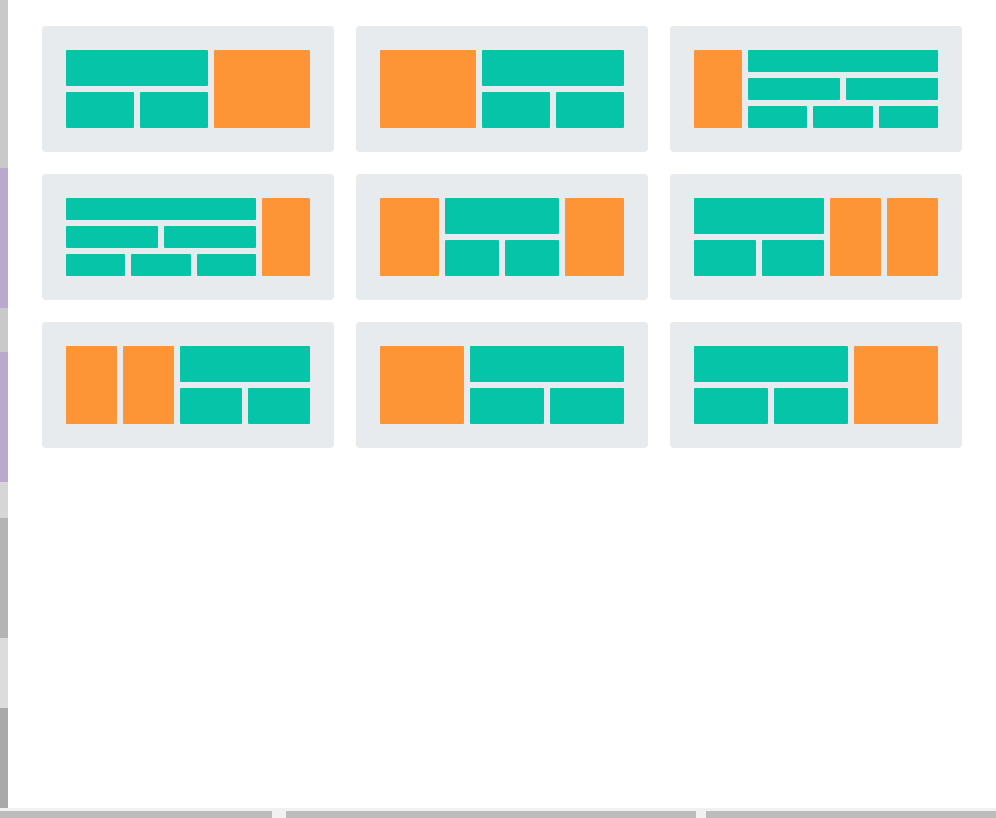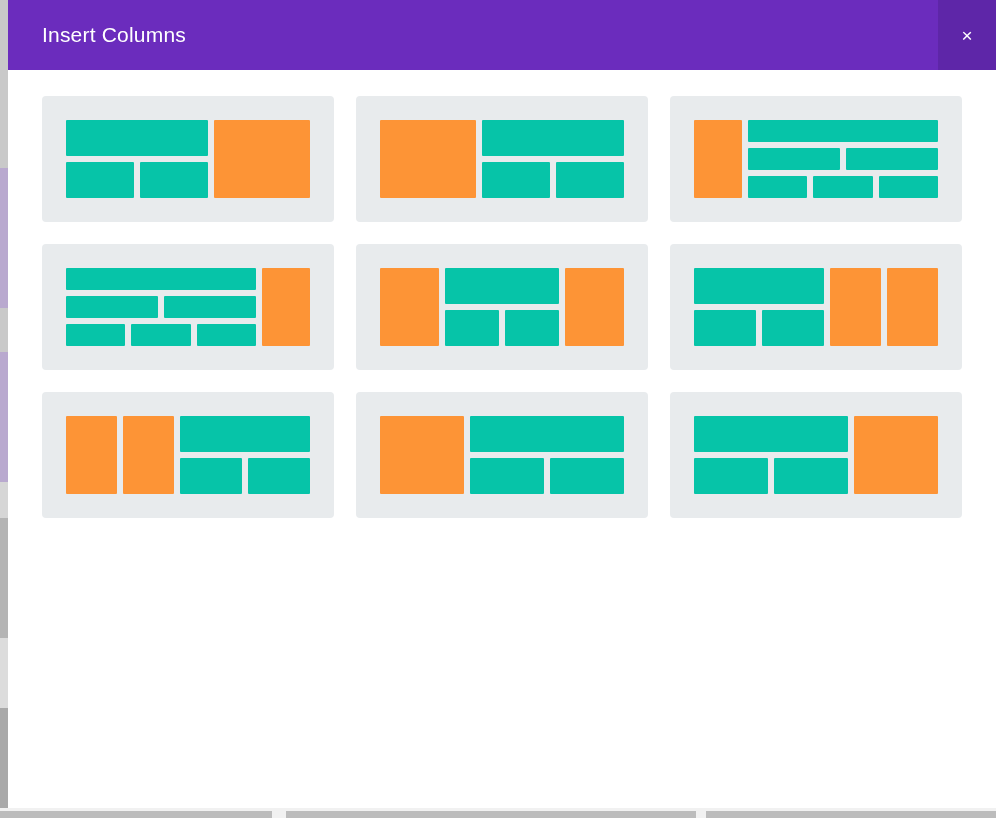--- a/index.html
+++ b/index.html
@@ -167,24 +167,20 @@
   <div class="seg seg-c"></div>
   <div class="seg seg-d"></div>
   <div class="seg seg-e"></div>
   <div class="seg seg-f"></div>
   <div class="seg seg-g"></div>
   <div class="seg seg-h"></div>
 </div>
 
 <div id="modal">
 
-  <div id="modal-header">
-    <div id="modal-title">Insert Columns</div>
-    <div id="modal-close">×</div>
-  </div>
 
   <div id="modal-body">
     <div id="layout-grid">
         <div class="layout-card">
           <div class="preview">
             <div class="col" style="flex: 2 1 0px;">
               <div class="row" style="flex: 1 1 0px;">
                 <div class="blk teal" style="flex: 1 1 0px; height: 100%;"></div>
               </div>
               <div class="row" style="flex: 1 1 0px;">

